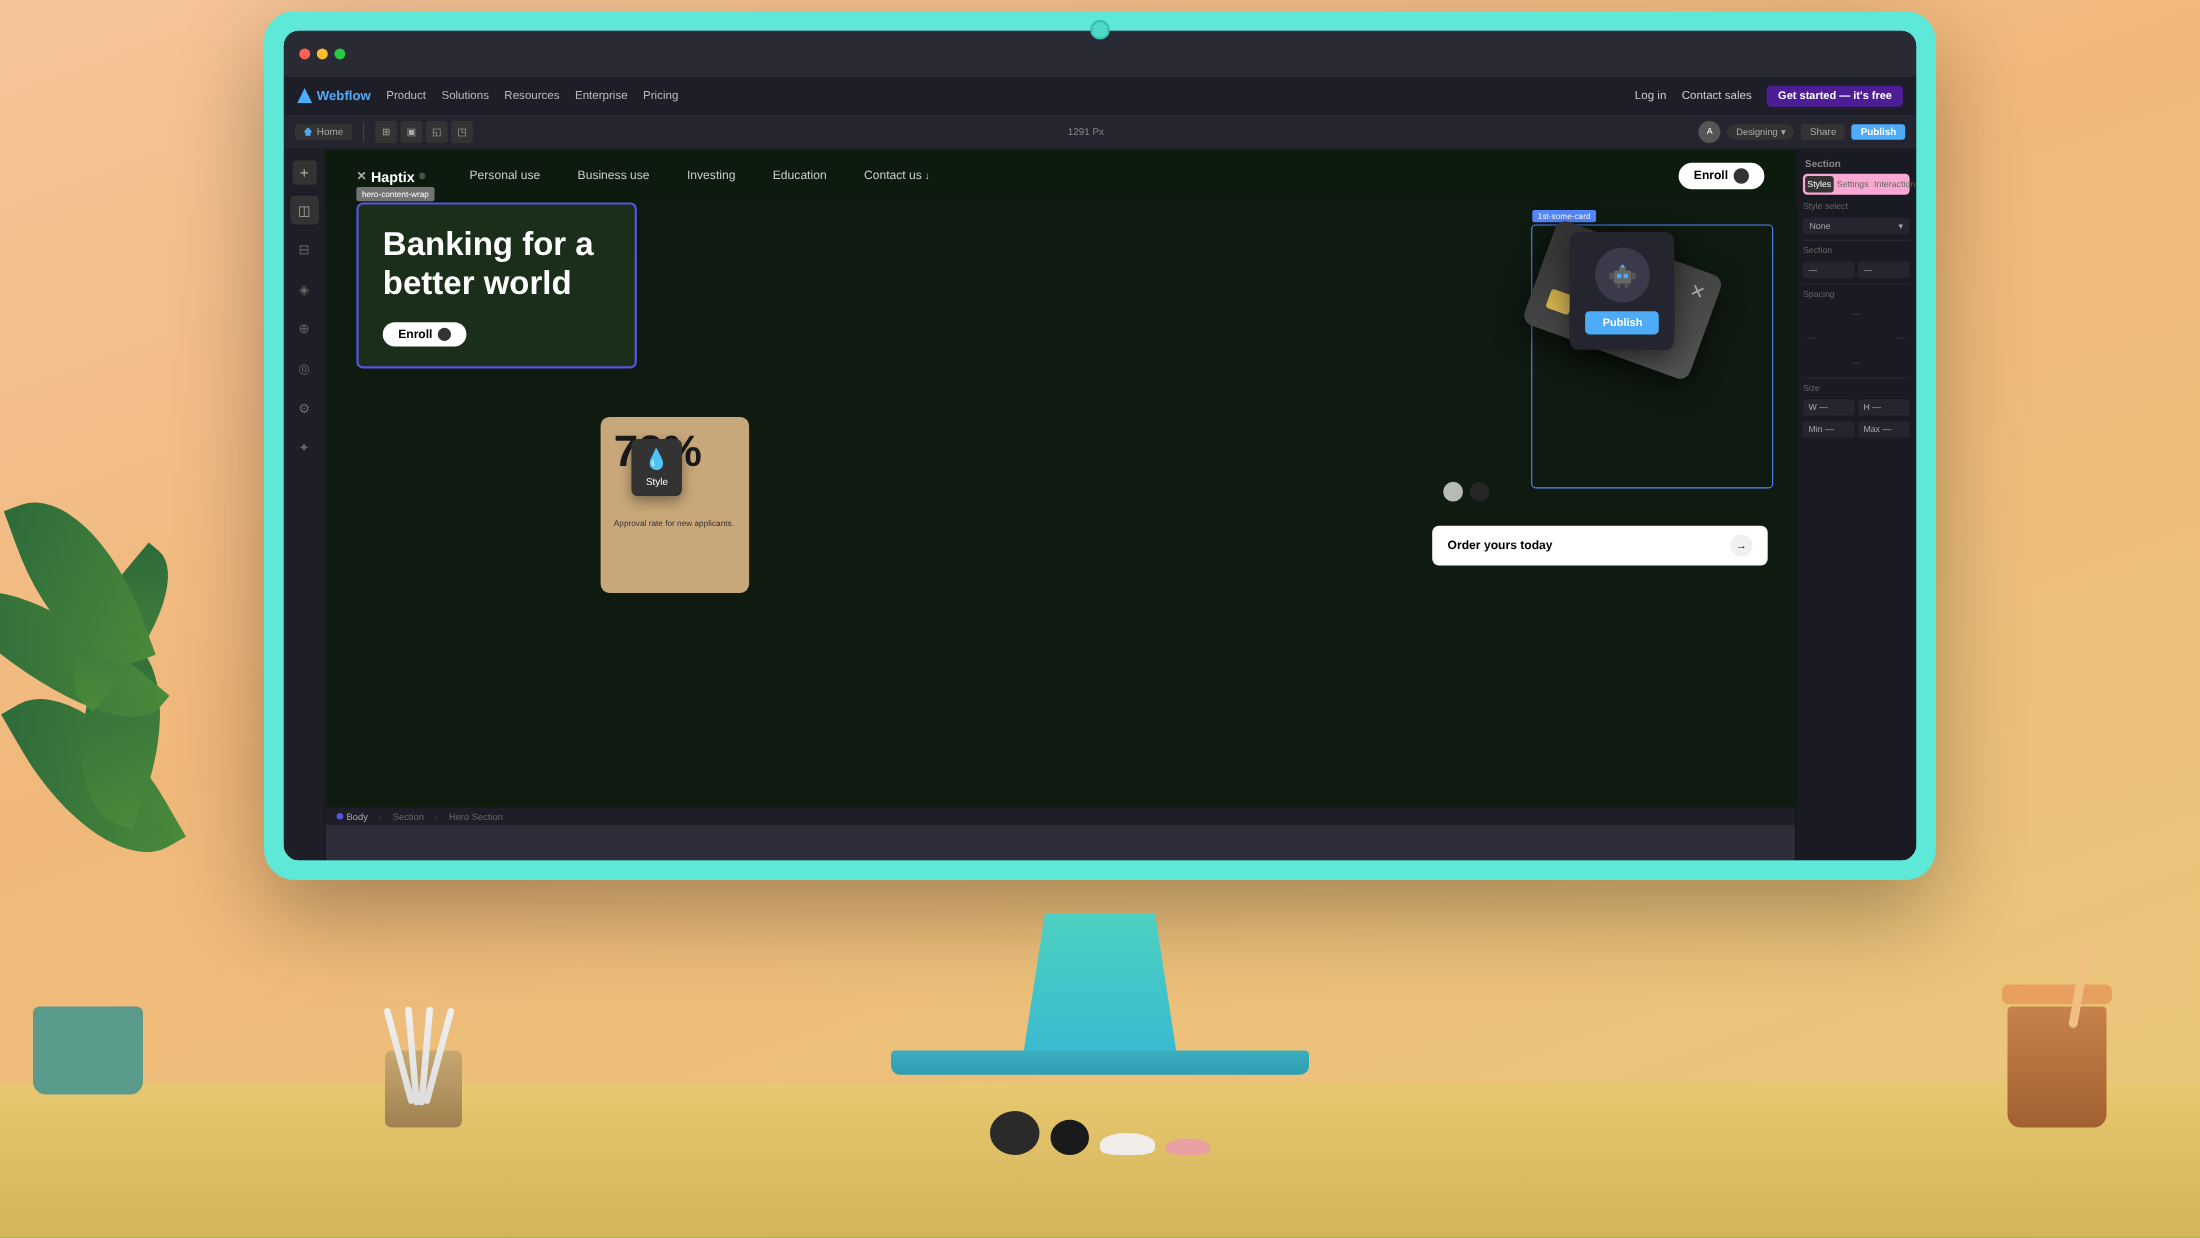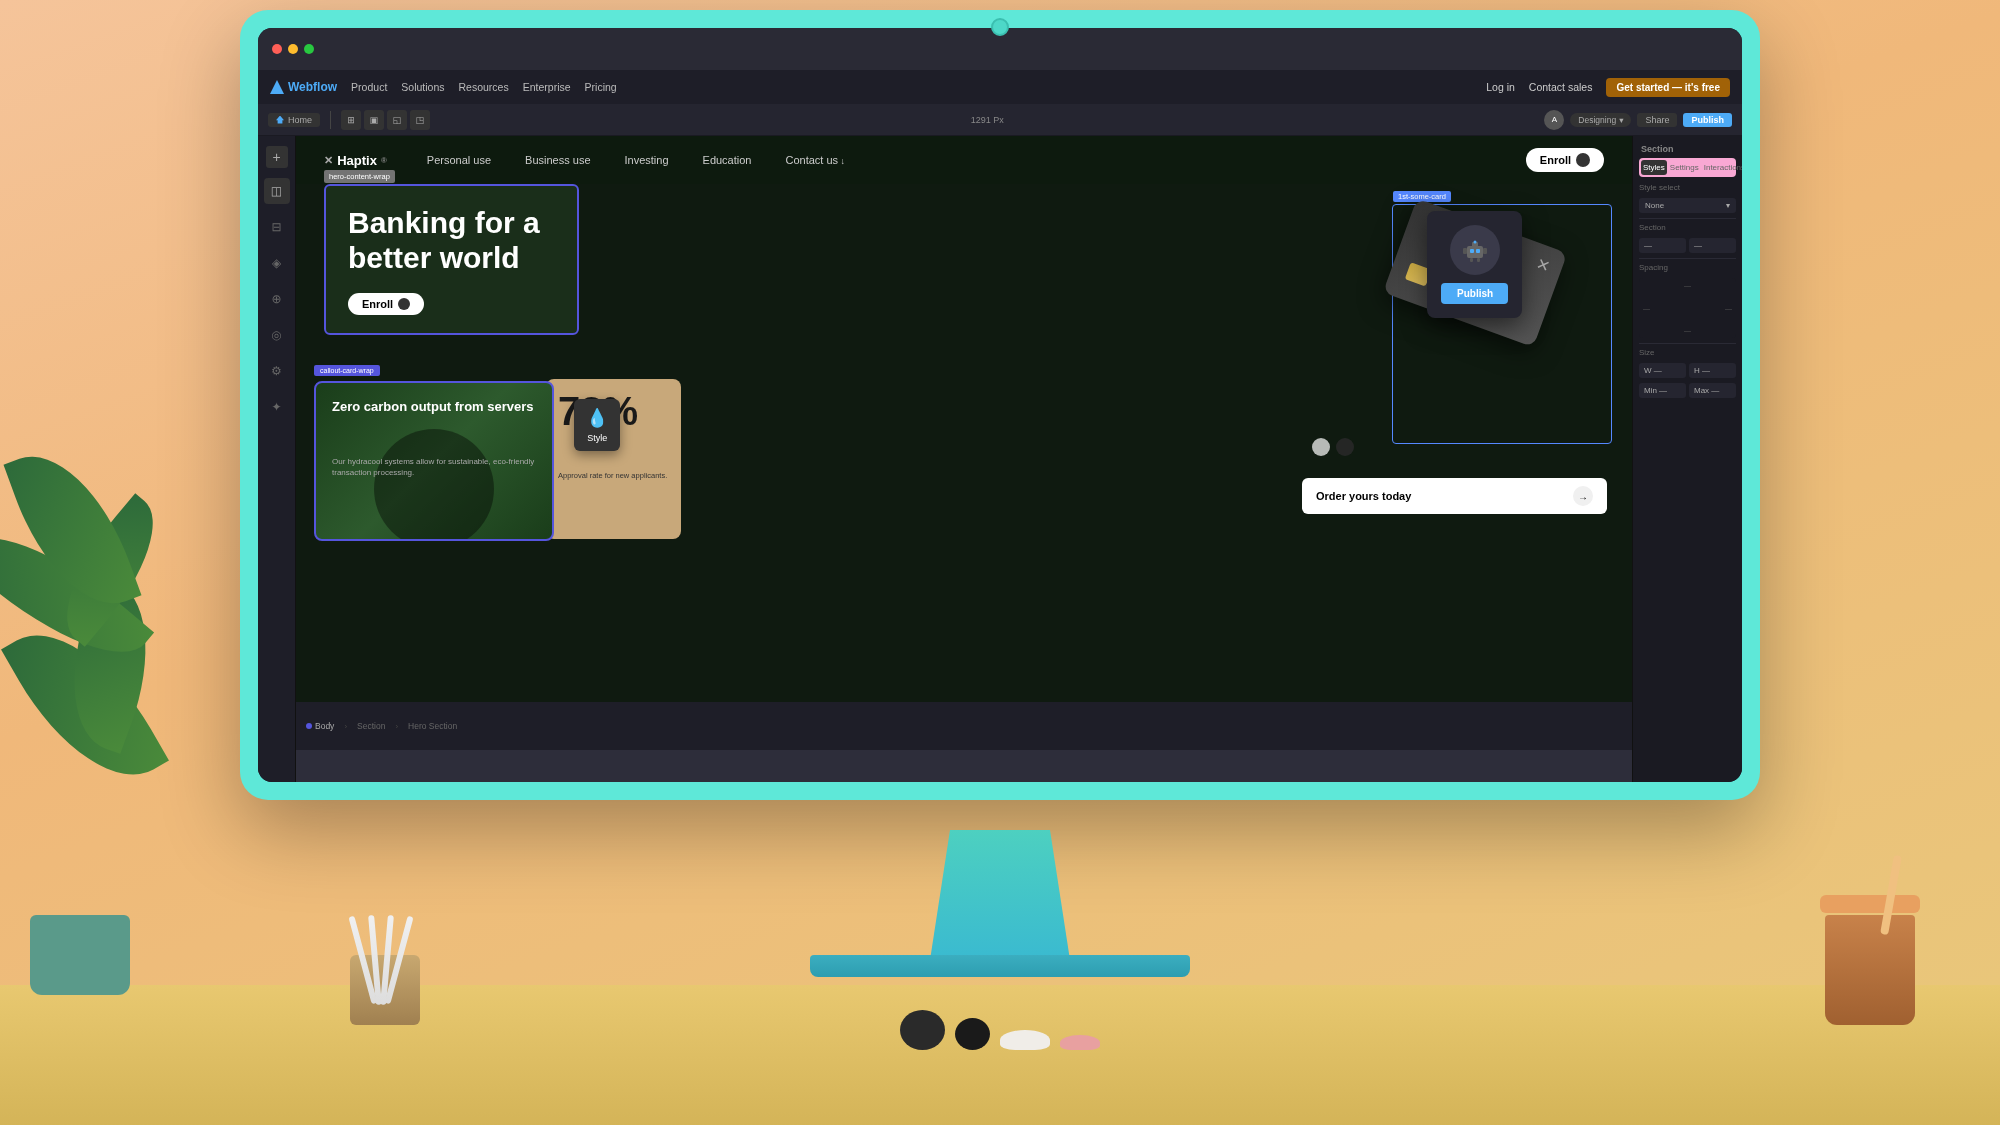--- a/index.html
+++ b/index.html
@@ -119,21 +119,21 @@
       background: #4dabf7;
       clip-path: polygon(50% 0%, 100% 100%, 0% 100%);
     }
     .wf-nav-item {
       color: #bbb;
       font-size: 10.5px;
       cursor: pointer;
     }
     .wf-nav-spacer { flex: 1; }
     .wf-btn-getstarted {
-      background: #a16207;
+      background: #4c1d95;
       color: #fff;
       font-size: 10px;
       padding: 4px 10px;
       border-radius: 4px;
       font-weight: 600;
     }
     .wf-btn-login, .wf-btn-contact {
       color: #ccc;
       font-size: 10.5px;
     }
@@ -595,21 +595,21 @@
       justify-content: center;
       font-size: 10px;
     }
 
     
     .canvas-bottom-bar {
       position: absolute;
       bottom: 0;
       left: 0;
       right: 0;
-      height: 48px;
+      height: 16px;
       background: #1e1e28;
       display: flex;
       align-items: center;
       padding: 0 10px;
       gap: 10px;
     }
     .cbb-item {
       font-size: 8.5px;
       color: #666;
       display: flex;
@@ -1029,28 +1029,20 @@
                 <div class="hero-content-inner">
                   <div class="selection-label">hero-content-wrap</div>
                   <h1 class="hero-title">Banking for a better world</h1>
                   <div class="hero-enroll-btn">
                     <span>Enroll</span>
                     <div class="hero-enroll-dot"></div>
                   </div>
                 </div>
               </div>
 
-              <div class="callout-wrap">
-                <div class="callout-label">callout-card-wrap</div>
-                <div class="callout-card">
-                  <div class="callout-card-bg"></div>
-                  <div class="callout-title">Zero carbon output from servers</div>
-                  <div class="callout-desc">Our hydracool systems allow for sustainable, eco-friendly transaction processing.</div>
-                </div>
-              </div>
 
               <div class="stats-card-area">
                 <div class="stats-number">78%</div>
                 <div class="stats-label">Approval rate for new applicants.</div>
               </div>
 
               <div class="style-tooltip">
                 <div class="style-icon">💧</div>
                 <div class="style-label">Style</div>
               </div>

